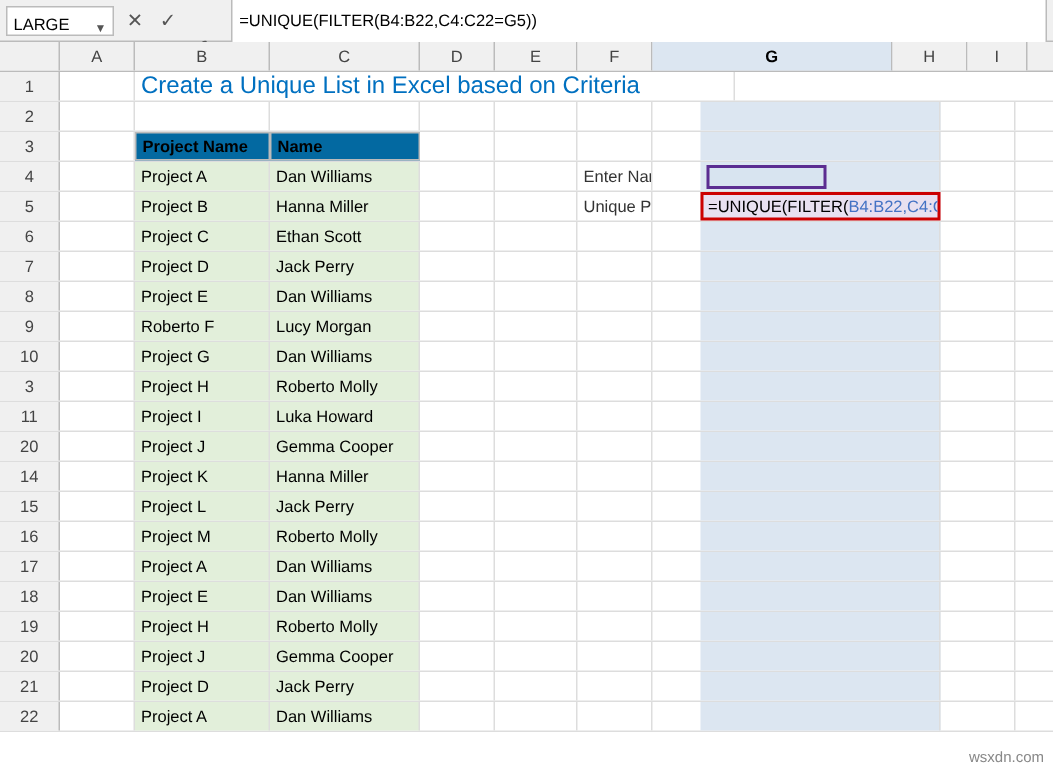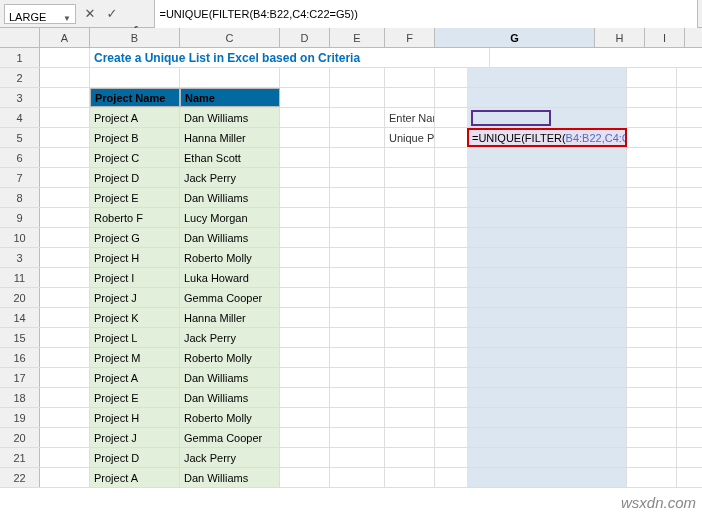--- a/index.html
+++ b/index.html
@@ -156,22 +156,22 @@
     .cell-D { width: 50px; min-width: 50px; }
     .cell-E { width: 55px; min-width: 55px; }
     .cell-F { width: 50px; min-width: 50px; }
     .cell-G { width: 160px; min-width: 160px; margin-left: 32px; }
     .cell-H { width: 50px; min-width: 50px; }
     .cell-I { width: 40px; min-width: 40px; }
 
     
     .title-cell {
       color: #0070c0;
-      font-weight: bold;
-      font-size: 12px;
+      font-weight: normal;
+      font-size: 16px;
     }
 
     
     .header-cell {
       background: #0369a1;
       color: #000;
       font-weight: bold;
       border: 1px solid #bbb;
     }
 
@@ -215,23 +215,22 @@
       width: 80px;
       height: 16px;
       font-size: 11px;
     }
 
     
     .watermark {
       position: absolute;
       bottom: 4px;
       right: 6px;
-      font-size: 15px;
+      font-size: 10px;
       color: #888;
-      font-style: italic;
     }
 
     .cell-selected-col {
       background: #dce6f1 !important;
     }
   </style>
 </head>
 <body>
 
 <div class="formula-bar">

